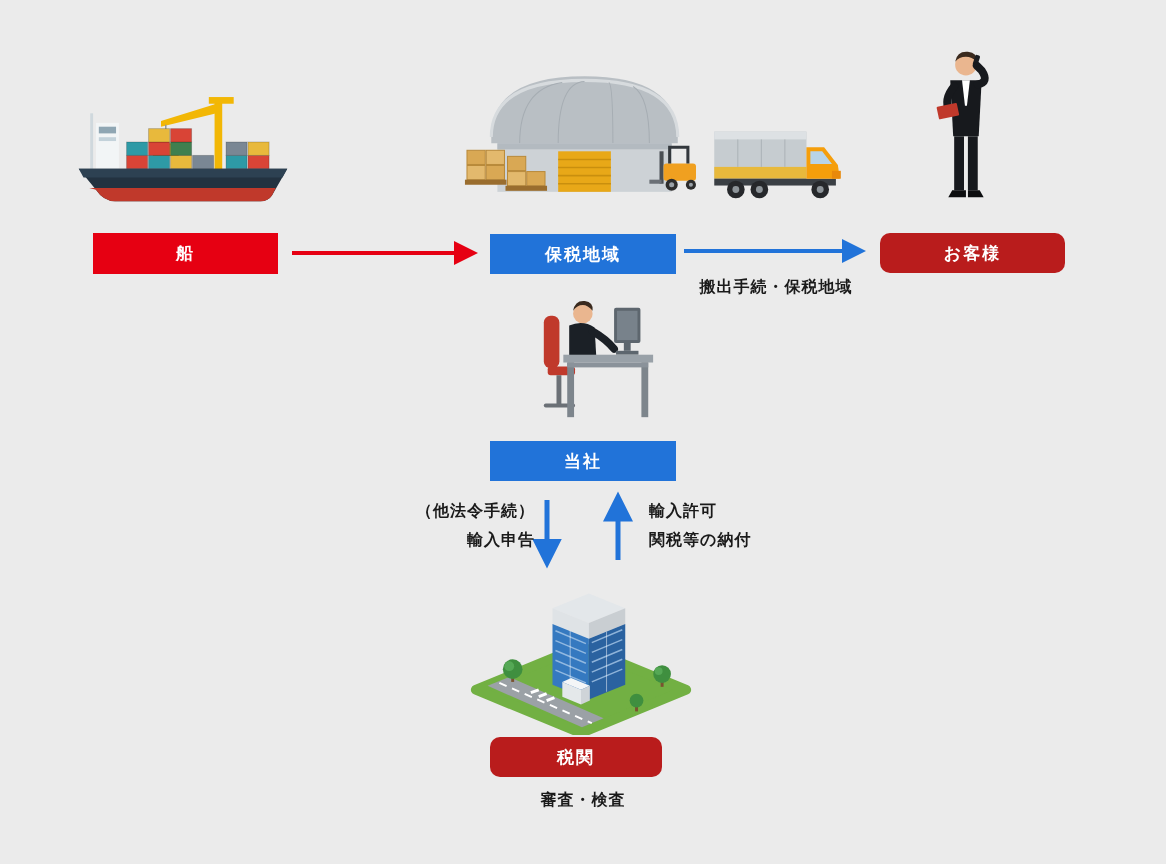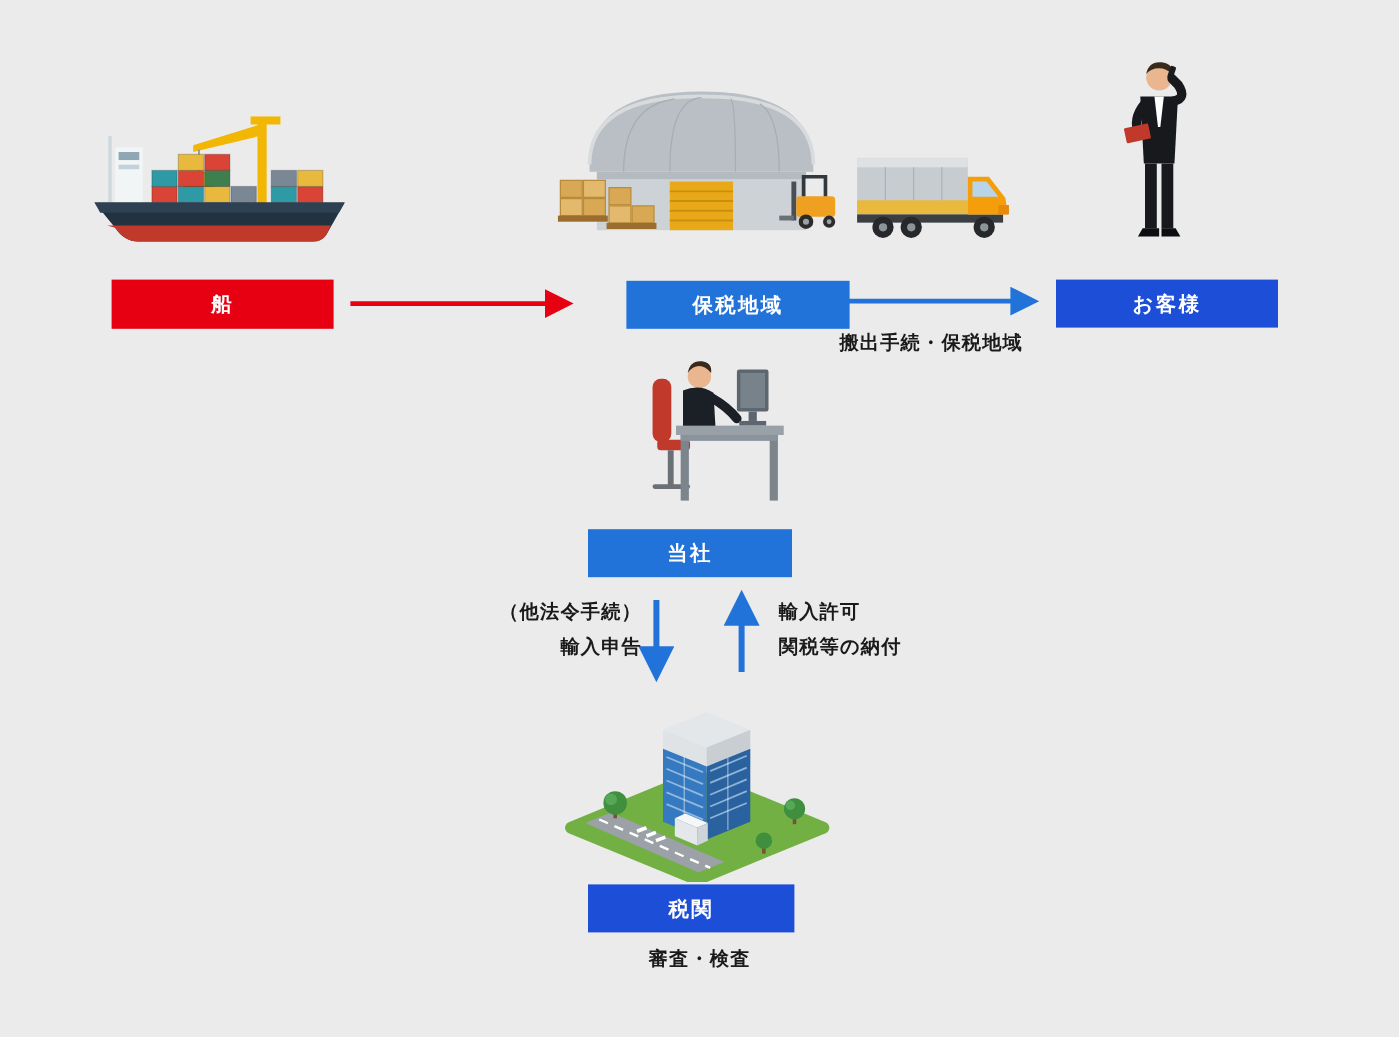--- a/index.html
+++ b/index.html
@@ -6,21 +6,21 @@
   html,body { background:#ebebeb; }
   body { font-family:"Liberation Sans","DejaVu Sans",sans-serif; }
   .canvas { position:relative; width:1166px; height:864px; background:#ebebeb; overflow:hidden; }
   .arrows { position:absolute; left:0; top:0; width:1166px; height:864px; pointer-events:none; }
   .node {
     position:absolute; height:40px; display:flex; align-items:center; justify-content:center;
     color:#ffffff; font-size:17px; font-weight:700; letter-spacing:2px;
   }
   .node.red  { background:#e60012; }
   .node.blue { background:#2173d9; }
-  .node.dark { background:#1d4ed8; }
+  .node.dark { background:#b91c1c;border-radius:10px; }
   .caption { position:absolute; font-size:16px; color:#1a1a1a; letter-spacing:1px; font-weight:600; line-height:29px; }
   .caption.center { text-align:center; }
   .caption.rightalign { text-align:right; }
   .caption.leftalign { text-align:left; }
   .illus { position:absolute; }
   .illus svg { width:100%; height:100%; display:block; }
 </style>
 </head>
 <body>
 
@@ -231,25 +231,25 @@
         <circle cx="197.5" cy="116" r="9" fill="#3f8f3f"></circle>
         <circle cx="194" cy="113" r="4" fill="#55a855"></circle>
         <rect x="170" y="148" width="3" height="6" fill="#7a5230"></rect>
         <circle cx="171.5" cy="143" r="7" fill="#3f8f3f"></circle>
       </g>
     </svg>
   </div>
 
   <div class="node red" style="left:93px; top:233px; width:185px; height:41px;">船</div>
 
-  <div class="node blue" style="left:490px; top:234px; width:186px;margin-left:32px;">保税地域</div>
+  <div class="node blue" style="left:490px; top:234px; width:186px;">保税地域</div>
 
   <div class="node dark" style="left:880px; top:233px; width:185px;">お客様</div>
 
-  <div class="node blue" style="left:490px; top:441px; width:170px;">当社</div>
+  <div class="node blue" style="left:490px; top:441px; width:186px;">当社</div>
 
   <div class="node dark" style="left:490px; top:737px; width:172px;">税関</div>
 
 
 
   <div class="caption center" style="left:646px; top:272px; width:260px;">搬出手続・保税地域</div>
 
   <div class="caption leftalign" style="left:649px; top:496px; width:160px;">
     <div>輸入許可</div>
     <div>関税等の納付</div>

